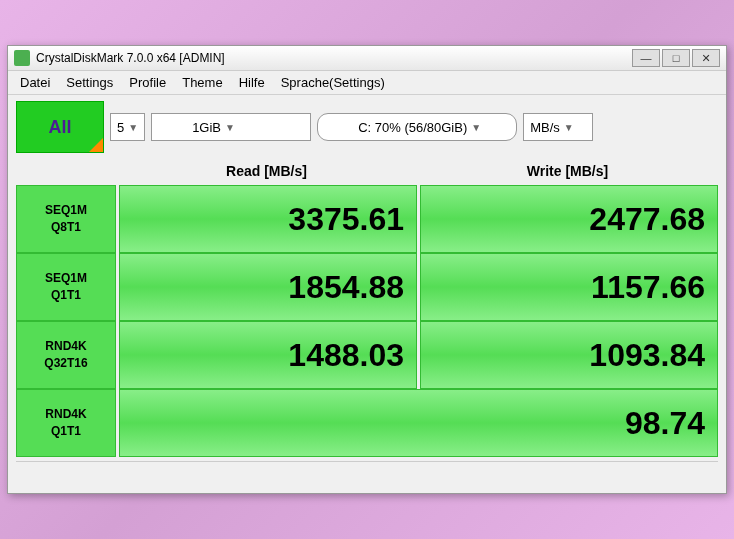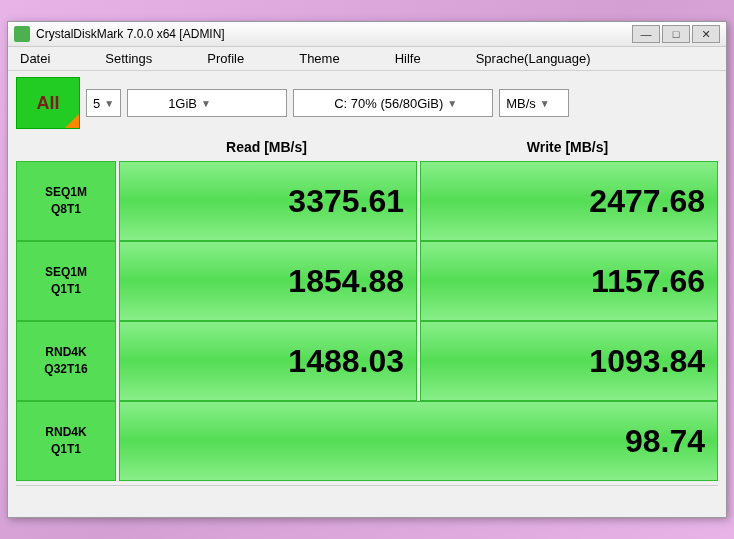--- a/index.html
+++ b/index.html
@@ -54,40 +54,39 @@
       align-items: center;
       justify-content: center;
       color: #333;
     }
     .menu-bar {
       background: #f0f0f0;
       border-bottom: 1px solid #d0d0d0;
       display: flex;
       padding: 2px 4px;
       font-size: 13px;
-      gap: 39px;
     }
     .menu-item {
       padding: 2px 8px;
       cursor: pointer;
       color: #000;
     }
     .toolbar {
       display: flex;
       align-items: center;
       padding: 6px 8px;
       gap: 6px;
       background: #f0f0f0;
     }
     .all-btn {
       background: #22cc22;
-      color: #7f1d1d;
+      color: #4c1d95;
       font-weight: bold;
       font-size: 18px;
-      width: 64px;
+      width: 88px;
       height: 52px;
       border: 1px solid #00aa00;
       cursor: pointer;
       display: flex;
       align-items: center;
       justify-content: center;
       position: relative;
     }
     .all-btn::after {
       content: '';
@@ -143,21 +142,21 @@
       flex: 1;
       text-align: center;
       font-weight: bold;
       font-size: 14px;
       padding: 4px 0;
     }
     .data-row {
       display: flex;
       align-items: stretch;
       margin-bottom: 0;
-      height: 80px;
+      height: 68px;
     }
     .row-label {
       width: 100px;
       background: #55dd55;
       border: 1px solid #33bb33;
       display: flex;
       flex-direction: column;
       align-items: center;
       justify-content: center;
       font-weight: bold;
@@ -202,34 +201,34 @@
       <button class="title-btn close">✕</button>
     </div>
   </div>
 
   <div class="menu-bar">
     <span class="menu-item">Datei</span>
     <span class="menu-item">Settings</span>
     <span class="menu-item">Profile</span>
     <span class="menu-item">Theme</span>
     <span class="menu-item">Hilfe</span>
-    <span class="menu-item">Sprache(Language)</span>
+    <span class="menu-item">Sprache(Settings)</span>
   </div>
 
   <div class="toolbar">
     <button class="all-btn">All</button>
     <div class="dropdown">
       <span>5</span>
       <span class="dropdown-arrow">▼</span>
     </div>
     <div class="dropdown dropdown-wide">
       <span>1GiB</span>
       <span class="dropdown-arrow">▼</span>
     </div>
-    <div class="dropdown dropdown-wide" style="min-width:200px;">
+    <div class="dropdown dropdown-wide" style="min-width:200px;border-radius:11px;">
       <span>C: 70% (56/80GiB)</span>
       <span class="dropdown-arrow">▼</span>
     </div>
     <div class="dropdown dropdown-units">
       <span>MB/s</span>
       <span class="dropdown-arrow">▼</span>
     </div>
   </div>
 
   <div class="content">

